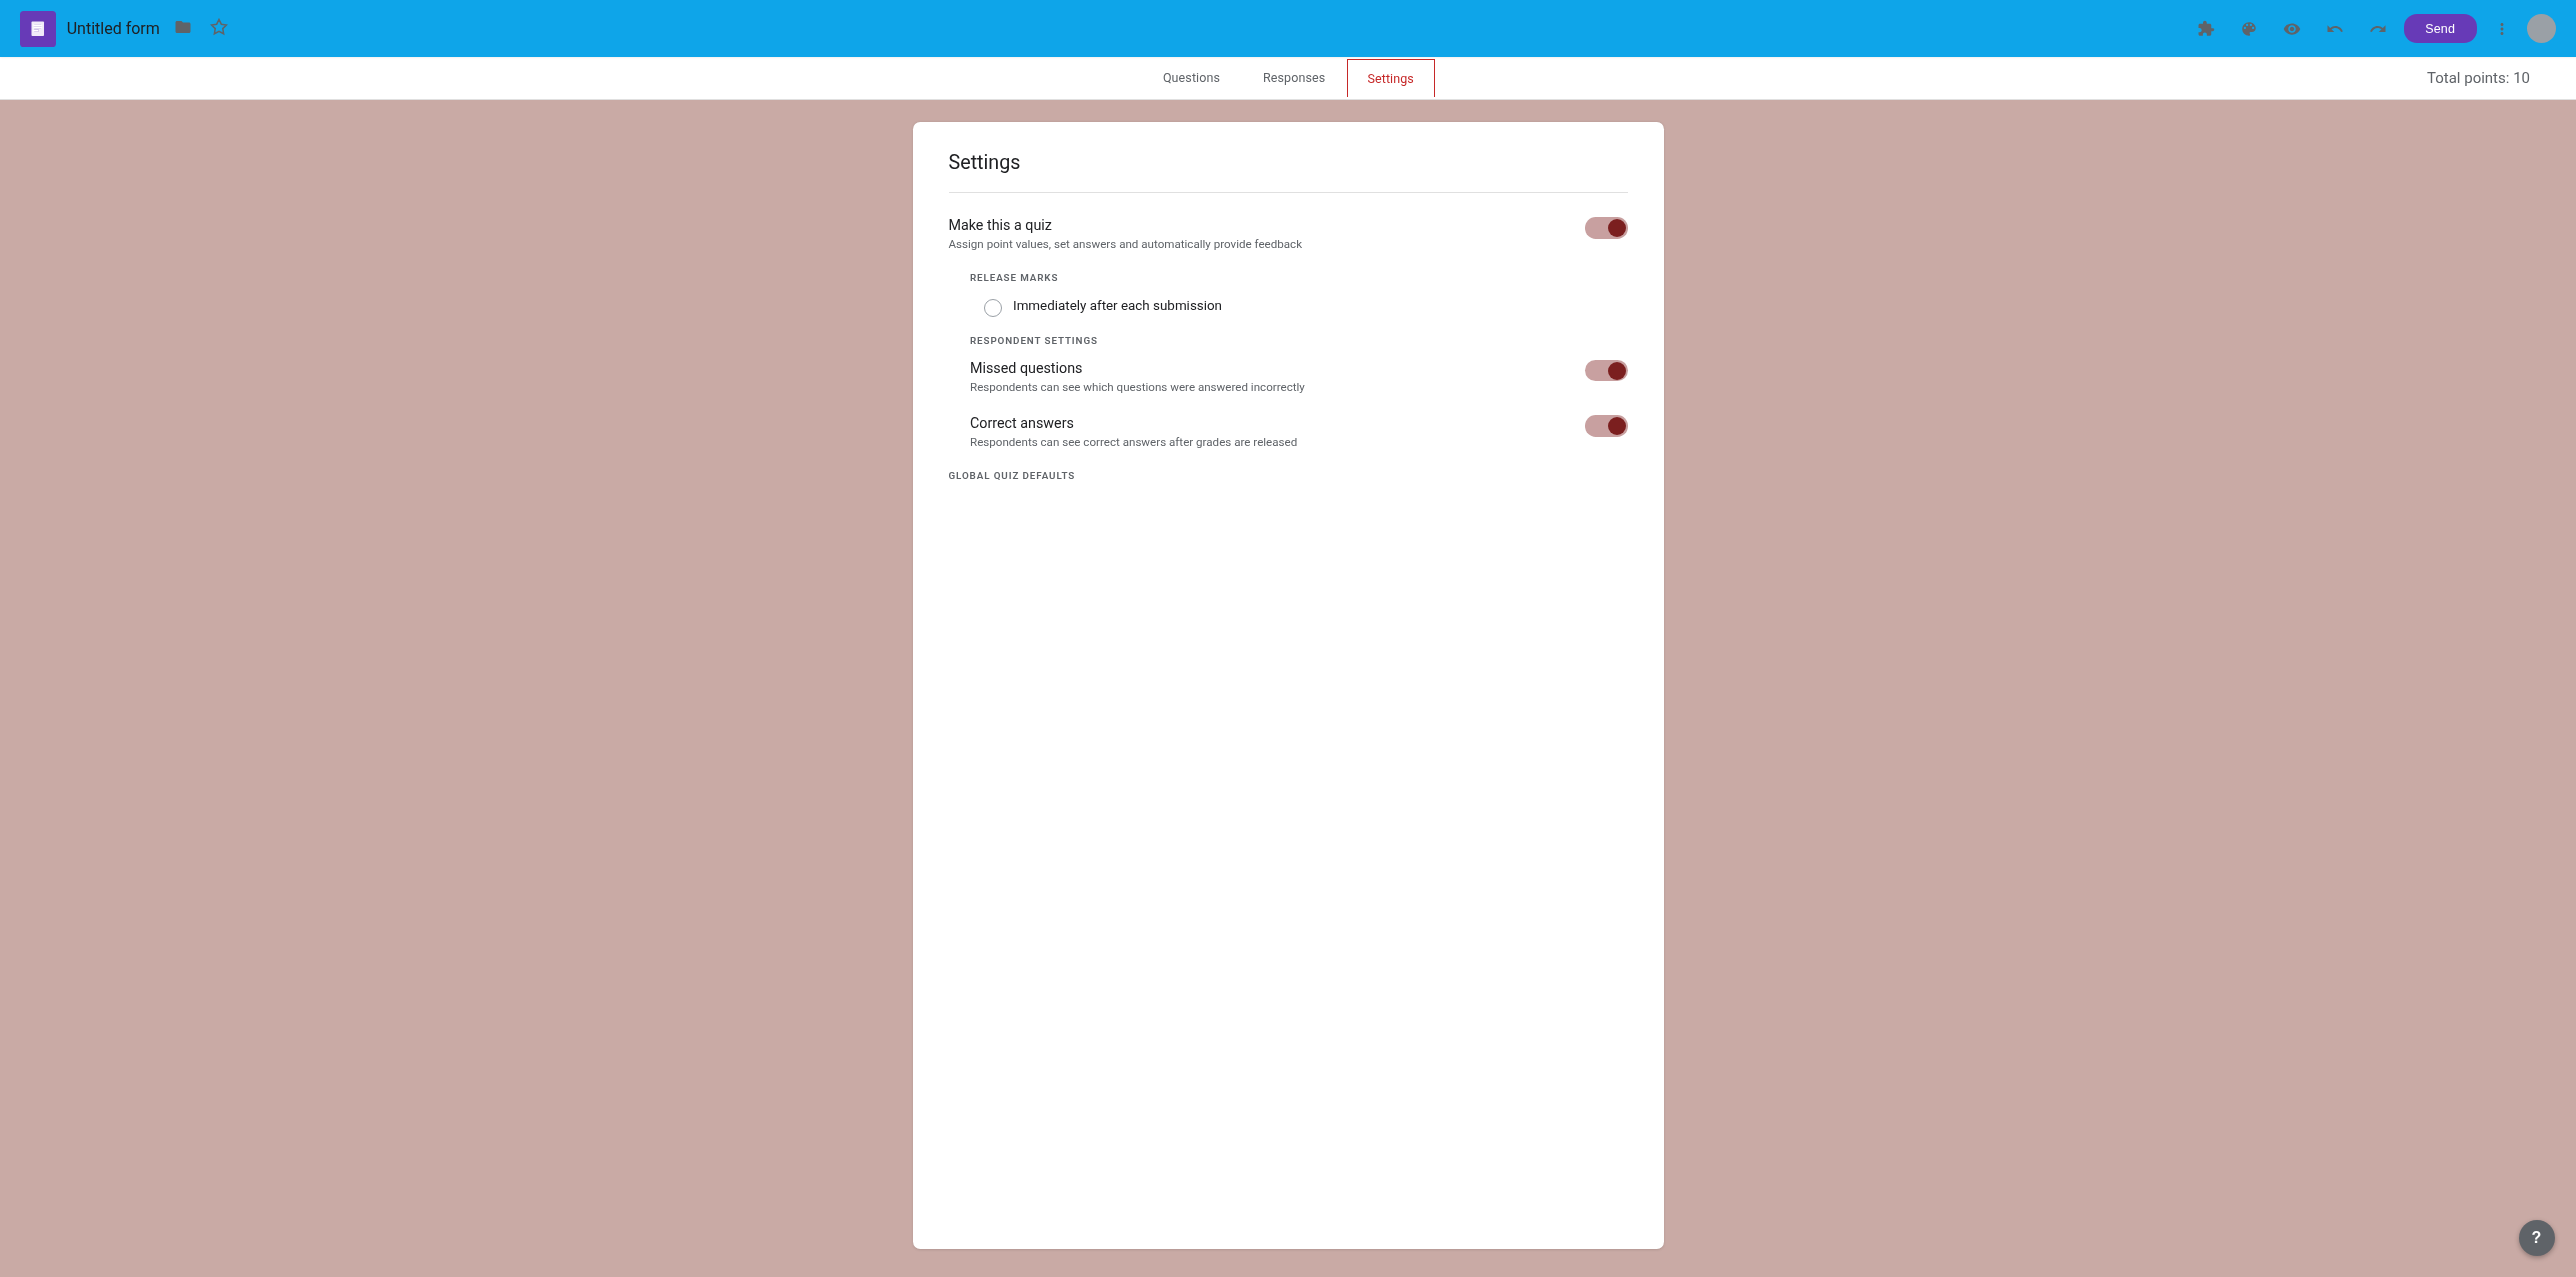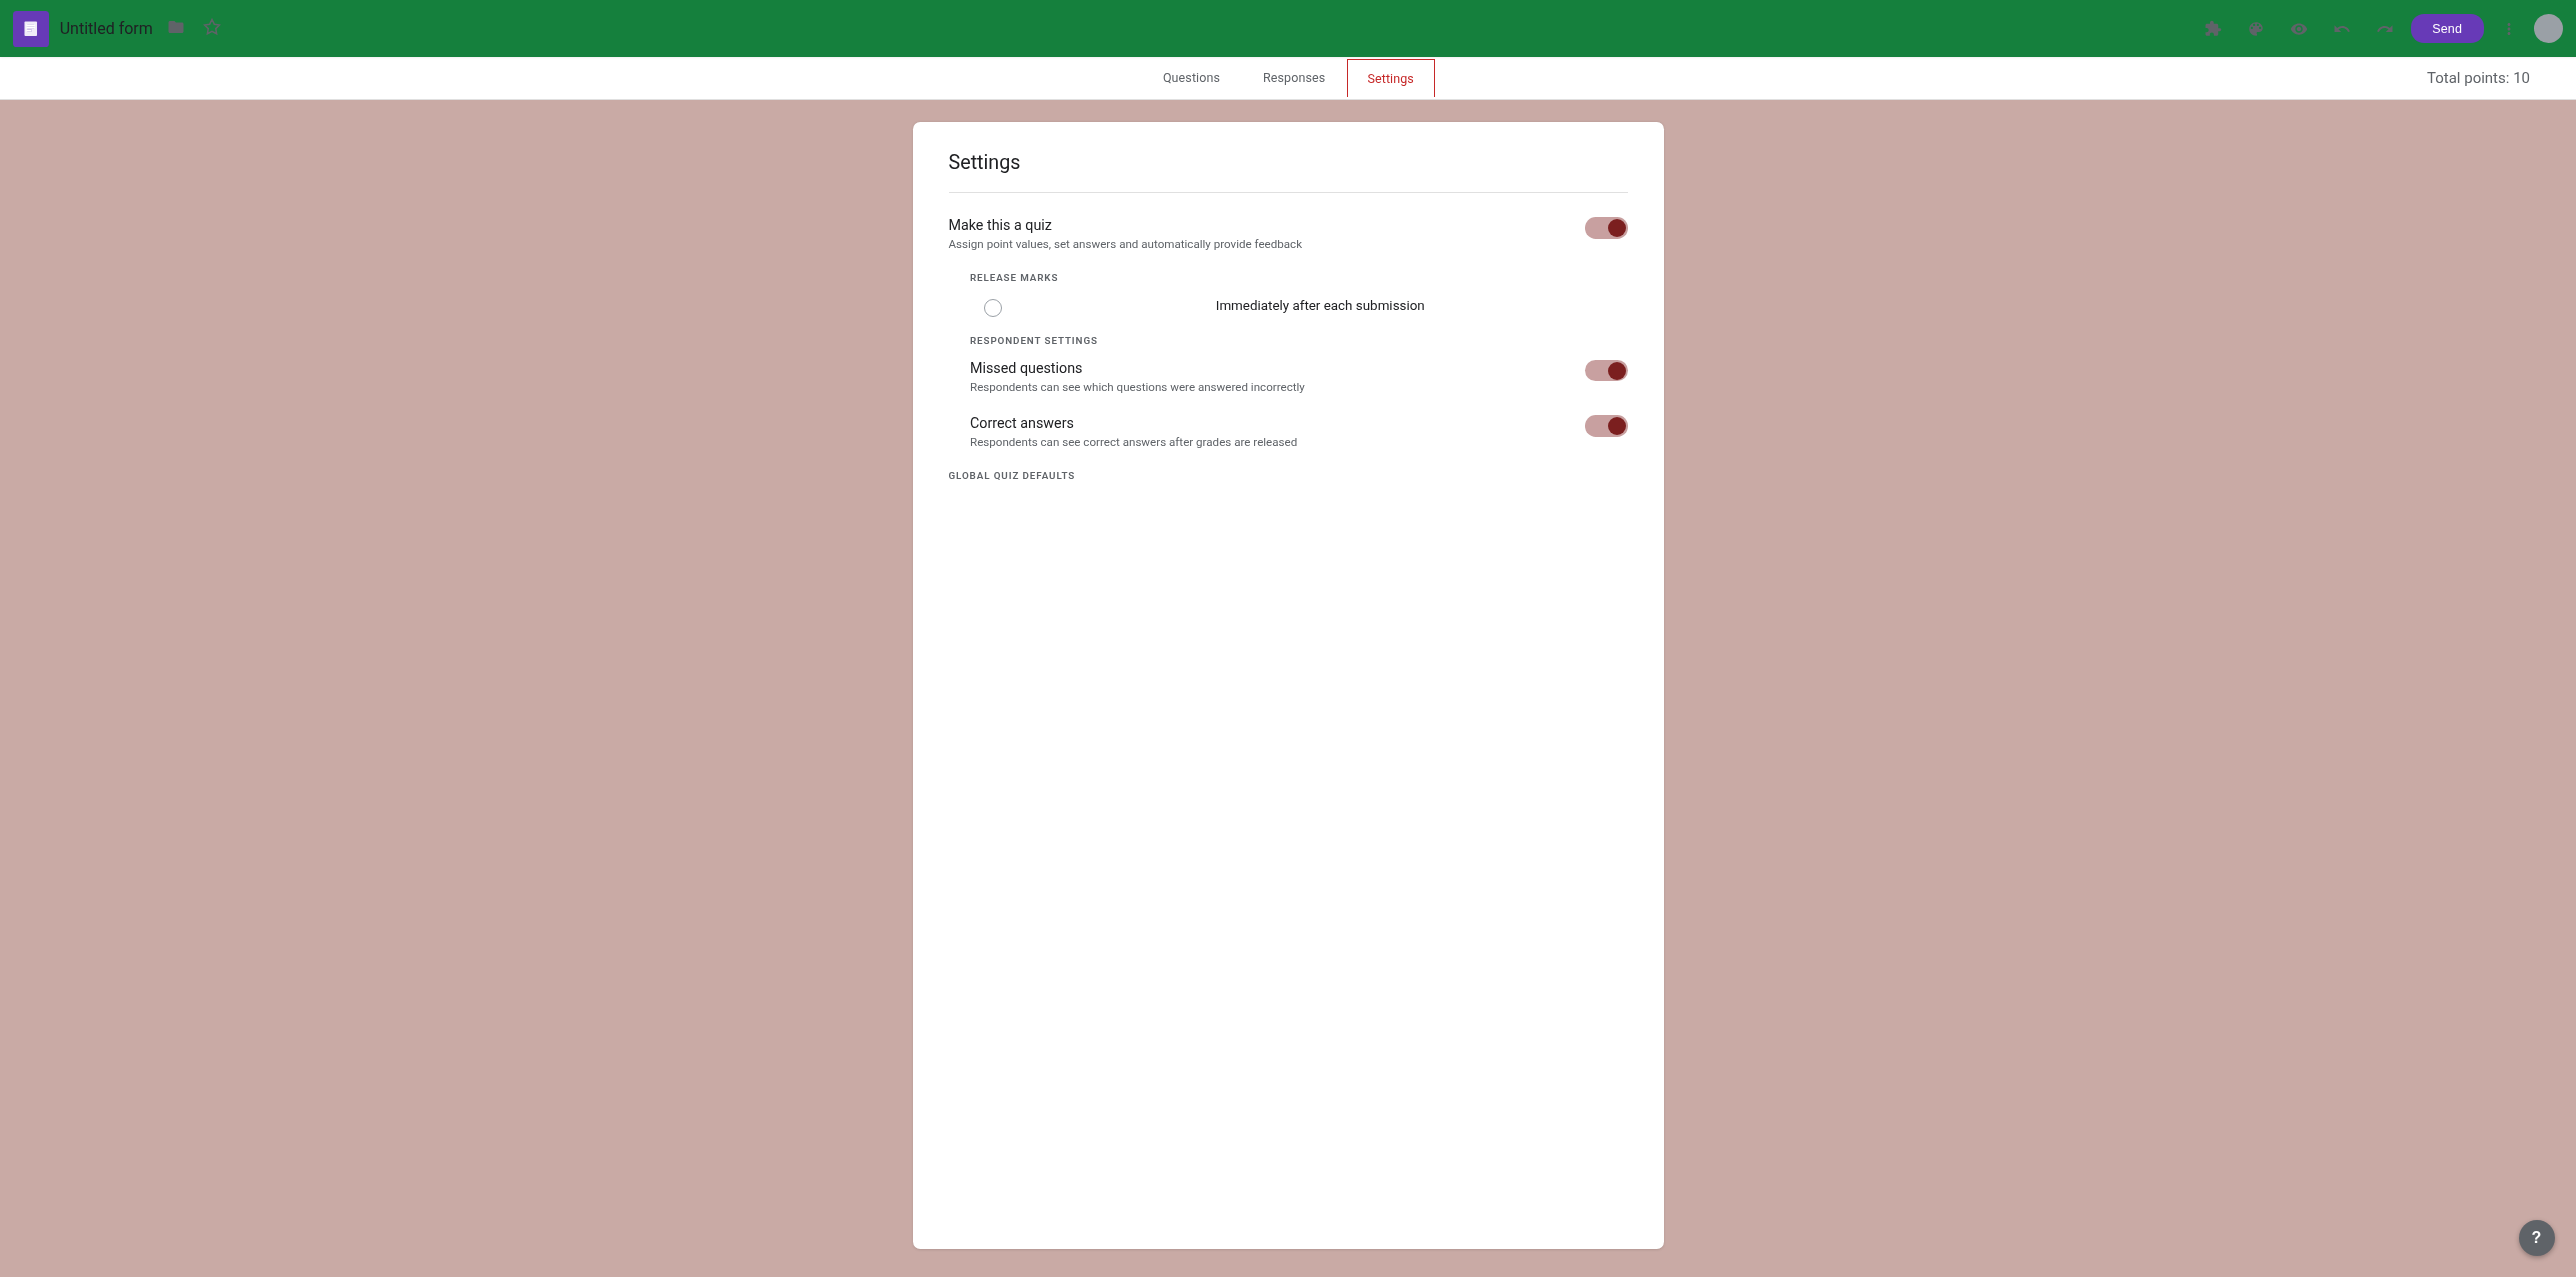--- a/index.html
+++ b/index.html
@@ -5,25 +5,25 @@
     * { box-sizing: border-box; margin: 0; padding: 0; }
     body {
       font-family: 'Google Sans', Roboto, Arial, sans-serif;
       background-color: #c9aaa5;
       min-height: 100vh;
       overflow-x: hidden;
     }
 
     
     .header {
-      background: #15803d;
+      background: #0ea5e9;
       height: 57px;
       display: flex;
       align-items: center;
-      padding: 0 13px;
+      padding: 0 20px;
       box-shadow: 0 0.9px 2.7px rgba(0,0,0,0.12);
       position: relative;
       z-index: 10;
     }
     .header-left {
       display: flex;
       align-items: center;
       gap: 10.7px;
       flex: 1;
     }
@@ -208,21 +208,20 @@
     
     .radio-group {
       margin-bottom: 18px;
       padding-left: 14.3px;
     }
     .radio-item {
       display: flex;
       align-items: flex-start;
       margin-bottom: 14.3px;
       cursor: pointer;
-      text-align: center;
     }
     .radio-circle {
       width: 18px;
       height: 18px;
       border-radius: 50%;
       border: 1.8px solid #9aa0a6;
       margin-right: 10.7px;
       margin-top: 0.9px;
       flex-shrink: 0;
       display: flex;

